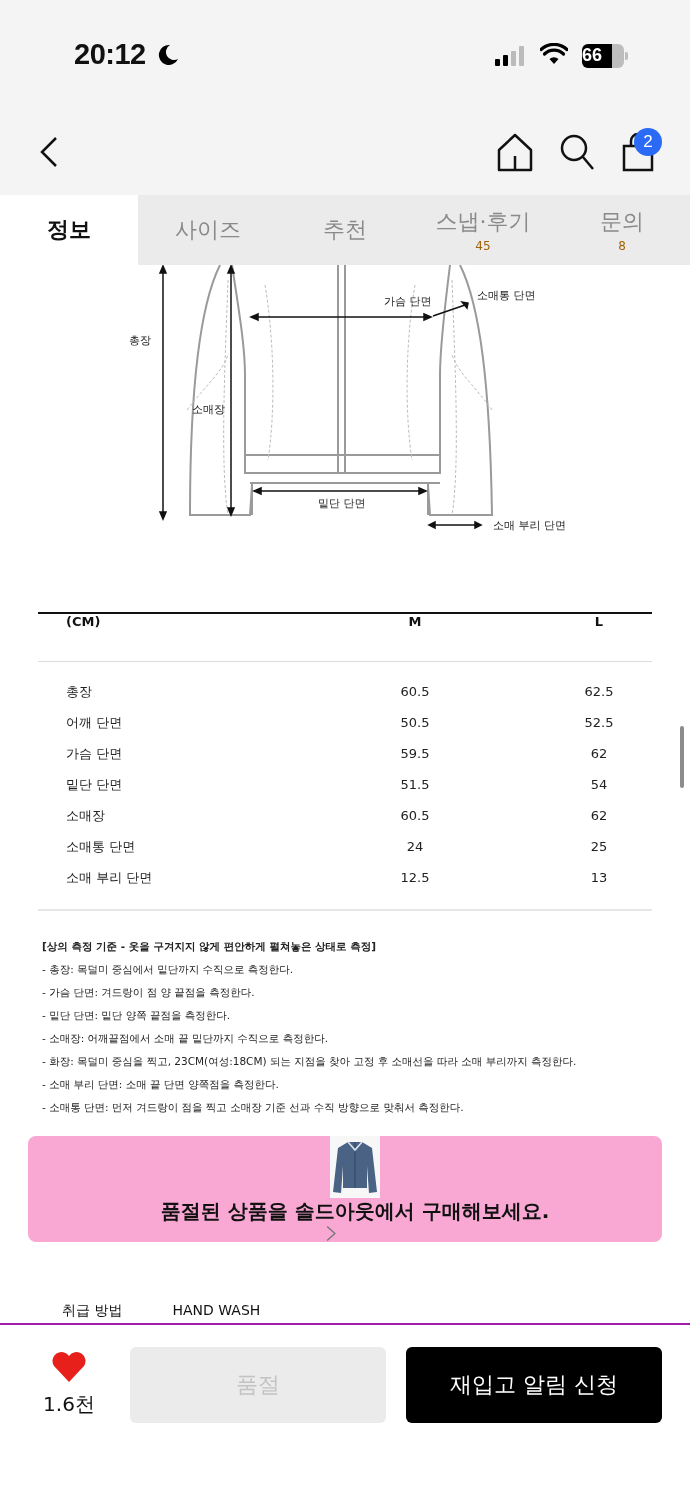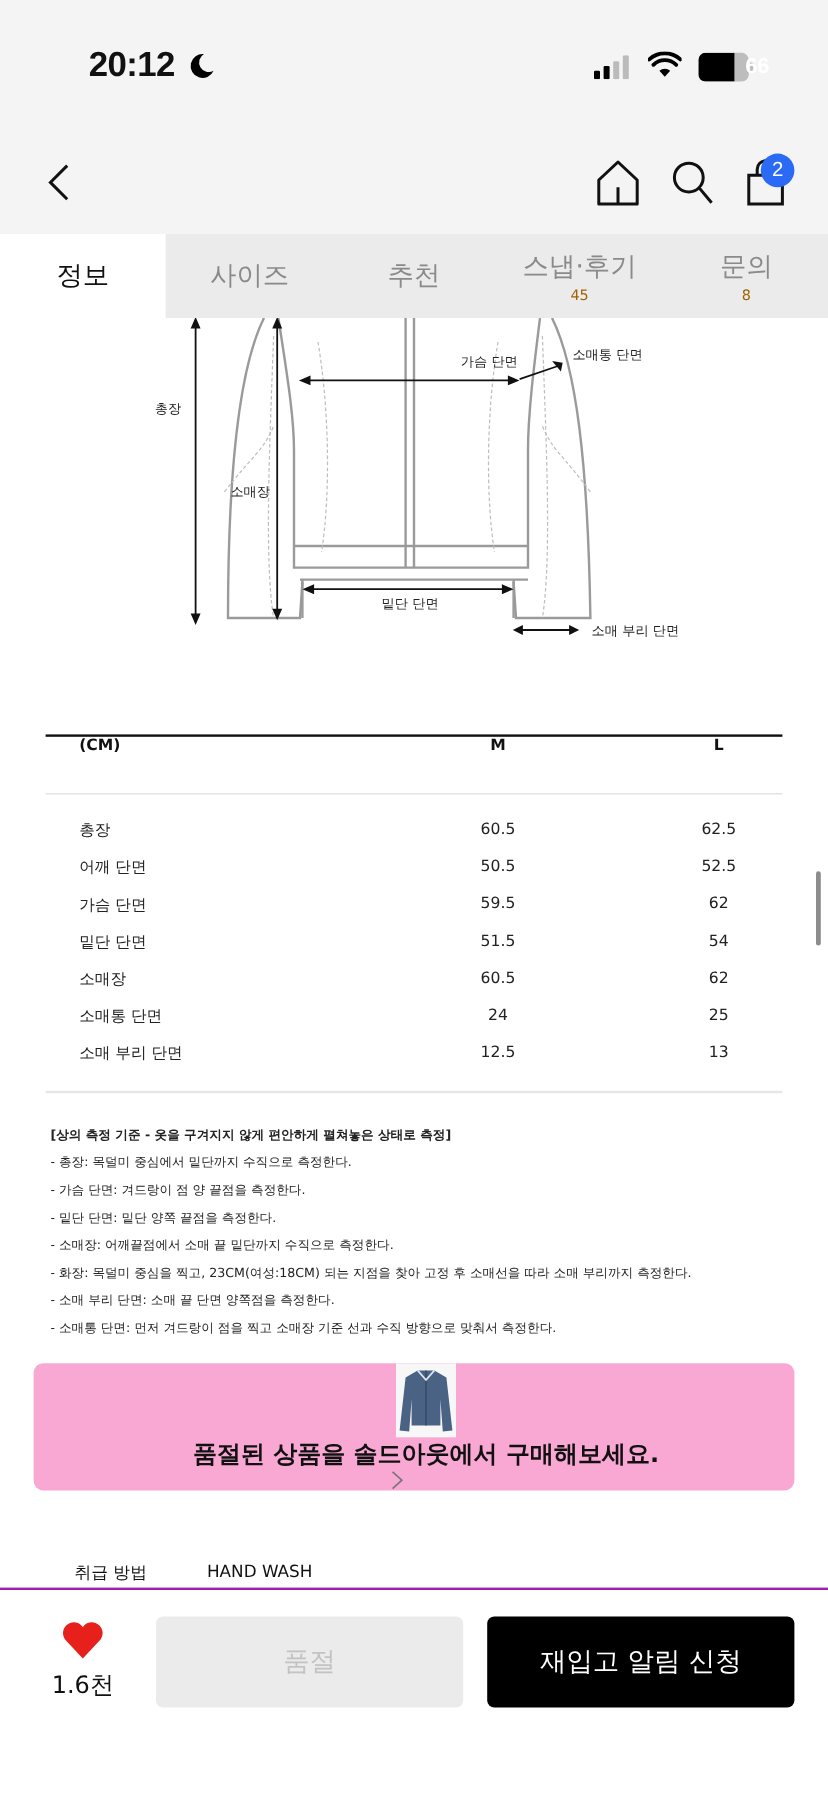--- a/index.html
+++ b/index.html
@@ -5,32 +5,32 @@
   * { box-sizing: border-box; margin: 0; padding: 0; }
   html, body { width: 690px; height: 1500px; overflow: hidden; background: #ffffff; font-family: "DejaVu Sans", "Liberation Sans", sans-serif; color: #111; }
   .statusbar { position: absolute; top: 0; left: 0; width: 690px; height: 110px; background: #f4f4f4; }
   .time { position: absolute; left: 74px; top: 38px; font-size: 29px; font-weight: bold; letter-spacing: -0.5px; font-family: "Liberation Sans", sans-serif; }
   .moon { position: absolute; left: 156px; top: 43px; width: 24px; height: 24px; }
   .signal { position: absolute; left: 495px; top: 46px; width: 34px; height: 20px; }
   .wifi { position: absolute; left: 540px; top: 43px; width: 28px; height: 22px; }
   .battery { position: absolute; left: 582px; top: 44px; width: 46px; height: 24px; }
   .battery .body { position: absolute; left: 0; top: 0; width: 42px; height: 24px; border-radius: 6px; background: #bdbdbd; overflow: hidden; }
   .battery .fill { position: absolute; left: 0; top: 0; width: 30px; height: 24px; background: #000; }
-  .battery .num { position: absolute; left: 0; top: 1px; width: 42px; text-align: center; color: #fff; font-size: 18px; font-weight: bold; font-family: "Liberation Sans", sans-serif; margin-left: 28px; }
+  .battery .num { position: absolute; left: 0; top: 1px; width: 42px; color: #fff; font-size: 18px; font-weight: bold; font-family: "Liberation Sans", sans-serif; }
   .battery .cap { position: absolute; left: 43px; top: 8px; width: 3px; height: 8px; border-radius: 0 2px 2px 0; background: #bdbdbd; }
   .navbar { position: absolute; top: 110px; left: 0; width: 690px; height: 85px; background: #f4f4f4; }
   .nav-btn { position: absolute; }
   .back { left: 36px; top: 24px; width: 28px; height: 36px; }
   .home { left: 495px; top: 22px; width: 40px; height: 40px; }
   .search { left: 557px; top: 22px; width: 40px; height: 40px; }
   .cart { left: 618px; top: 22px; width: 40px; height: 40px; }
   .badge { position: absolute; left: 634px; top: 128px; width: 28px; height: 28px; border-radius: 50%; background: #2a6af5; color: #fff; font-size: 17px; text-align: center; line-height: 28px; font-family: "Liberation Sans", sans-serif; }
   .tabs { position: absolute; top: 195px; left: 0; width: 690px; height: 70px; background: #ebebeb; display: flex; }
   .tab { height: 70px; display: flex; flex-direction: column; align-items: center; justify-content: center; color: #8a8a8a; font-size: 22px; }
-  .tab.active { background: #fff; color: #111; font-weight: normal; }
+  .tab.active { background: #fff; color: #111; font-weight: bold; }
   .tab .count { font-size: 12px; color: #a16207; margin-top: 2px; font-weight: normal; }
   .diagram { position: absolute; top: 265px; left: 100px; width: 480px; height: 280px; }
   .diag-label { position: absolute; font-size: 11px; color: #222; white-space: nowrap; }
   .size-table { position: absolute; top: 612px; left: 38px; width: 614px; }
   .size-table .topline { height: 2px; background: #111; }
   .size-table .head { display: flex; height: 48px; align-items: flex-start; border-bottom: 1px solid #dcdcdc; font-size: 13px; font-weight: bold; }
   .size-table .row { display: flex; height: 31px; align-items: center; font-size: 13px; color: #222; }
   .size-table .c0 { width: 352px; padding-left: 28px; }
   .size-table .c1 { width: 50px; text-align: center; }
   .size-table .c2 { width: 212px; text-align: center; padding-left: 106px; }

